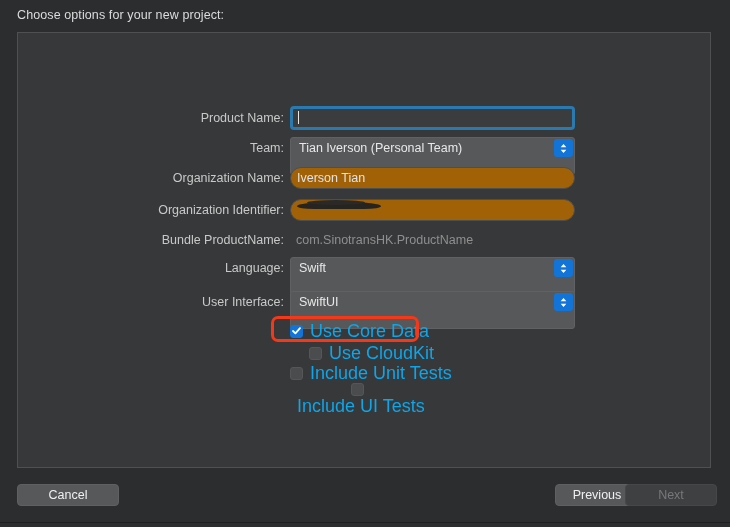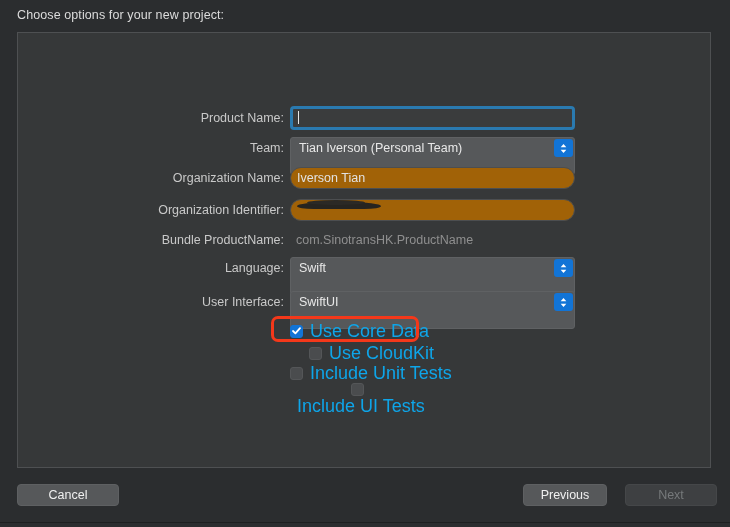--- a/index.html
+++ b/index.html
@@ -224,21 +224,21 @@
     color: #f0f0f0;
     border: 1px solid #5e6062;
     white-space: nowrap;
   }
   .btn.disabled {
     background: #3e4042;
     color: #76797b;
     border: 1px solid #454749;
   }
   #btn-cancel { left: 17px;  top: 484px; width: 102px; }
-  #btn-prev   { left: 523px; top: 484px; width: 84px;  }
+  #btn-prev   { left: 555px; top: 484px; width: 84px;  }
   #btn-next   { left: 625px; top: 484px; width: 92px;  }
 
   #bottom-rule {
     position: absolute;
     left: 0;
     top: 522px;
     width: 730px;
     height: 1px;
     background: #1d1f20;
   }

